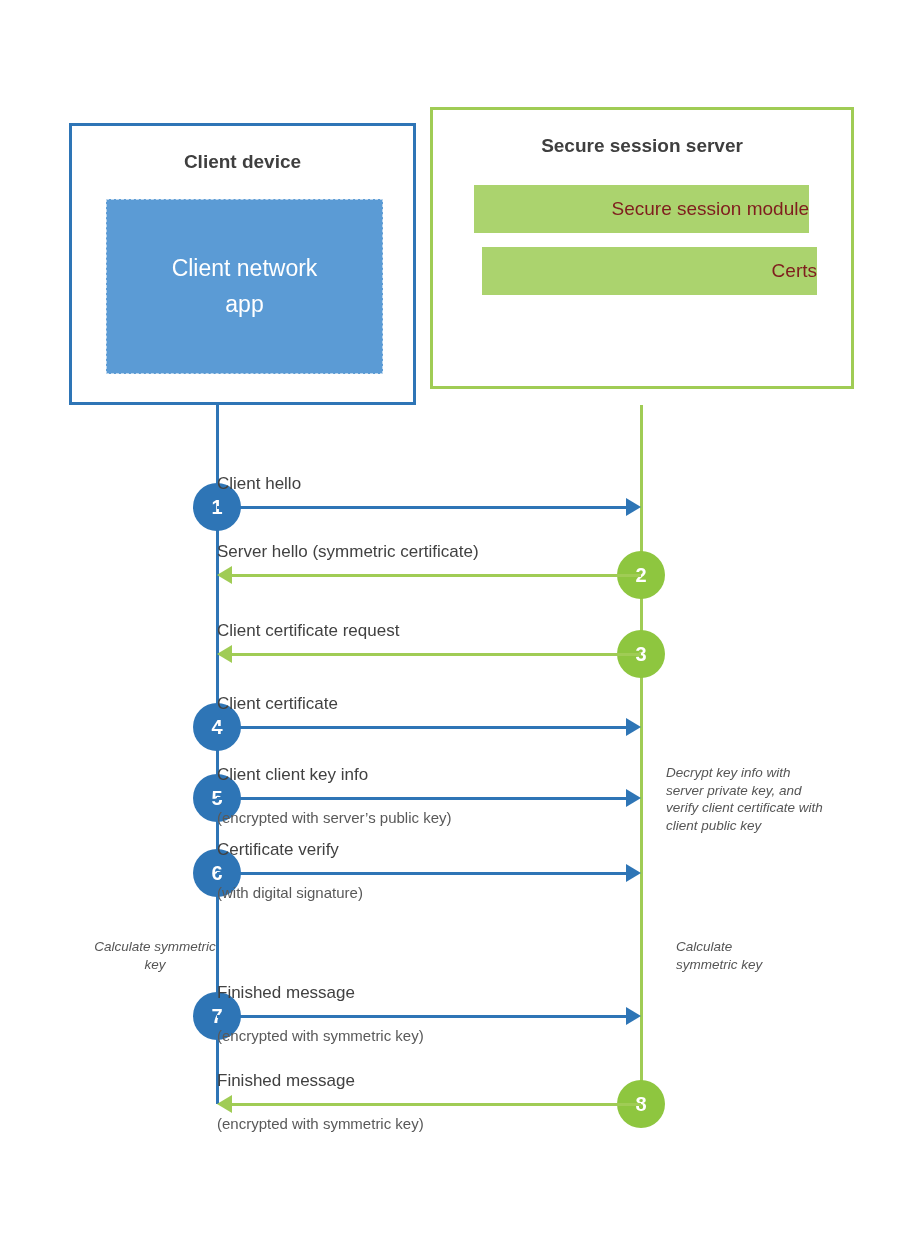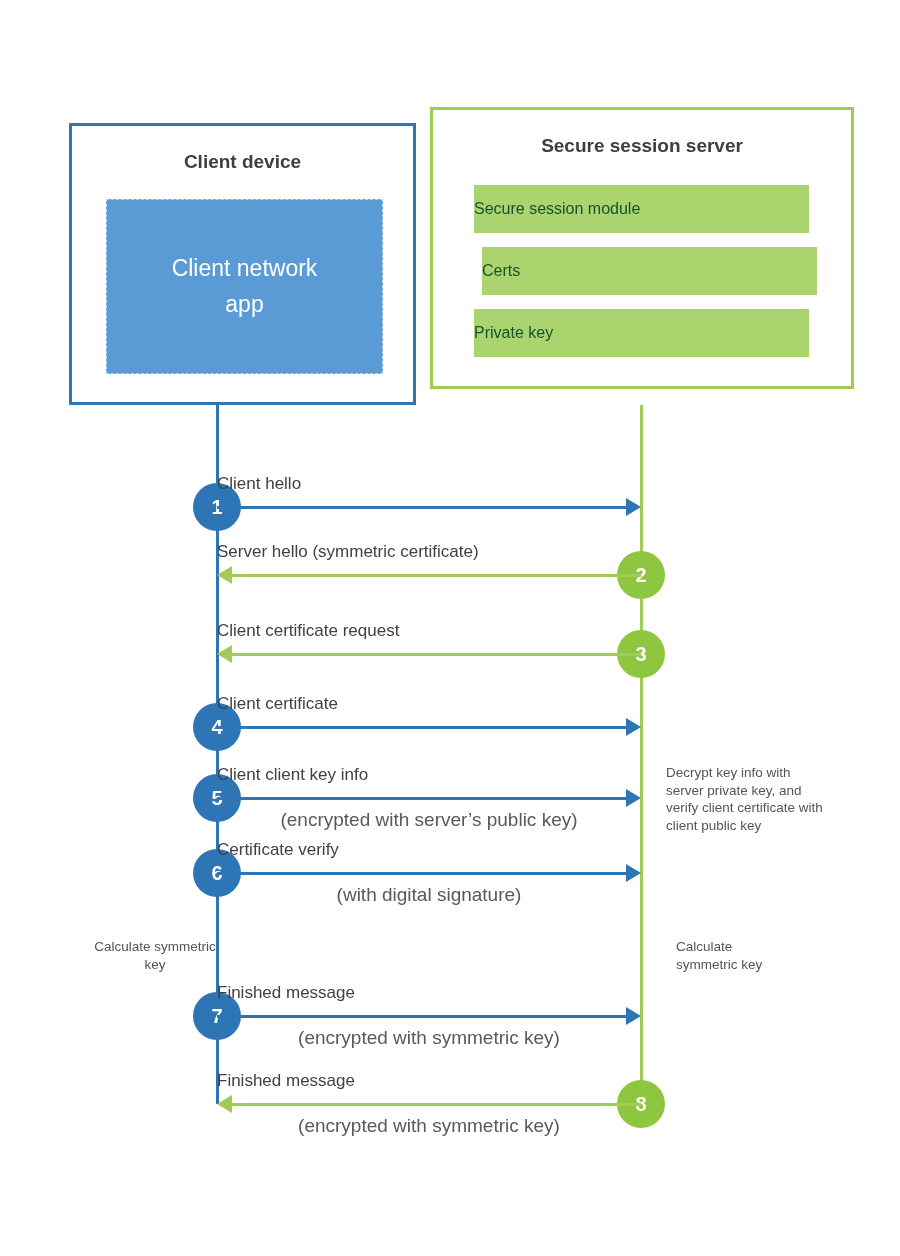--- a/index.html
+++ b/index.html
@@ -14,22 +14,22 @@
   .bigbox { position:absolute; background:#fff; }
   .client-box { left:41px; top:123px; width:347px; height:282px; border:3px solid var(--blue,#2e75b6);margin-left:28px; }
   .server-box { left:430px; top:107px; width:424px; height:282px; border:3px solid var(--green,#a0cc55); }
   .box-title { position:absolute; top:25px; left:0; right:0; text-align:center; font-size:19px;
                font-weight:700; color:var(--text-dark,#3f3f3f); }
   .client-app { position:absolute; left:34px; top:73px; width:277px; height:175px;
                 background:var(--blue-fill,#5b9bd5); border:1.5px dashed #bdd7ee;
                 display:flex; align-items:center; justify-content:center; }
   .client-app .applbl { display:block; width:180px; text-align:center; color:#fff; font-size:23px; line-height:1.55; }
   .server-item { position:absolute; left:41px; width:335px; height:48px;
-                 background:var(--green-fill,#abd36e); color:#14532d; font-size:16px;
-                 text-align:left; line-height:48px; }
+                 background:var(--green-fill,#abd36e); color:#7f1d1d; font-size:19px;
+                 text-align:right; line-height:48px; }
   .si1 { top:75px; } .si2 { top:137px;margin-left:8px; } .si3 { top:199px; }
 
   
   .lifeline { position:absolute; width:3px; top:405px; height:699px; }
   .lifeline.blue  { left:215.5px; background:var(--blue,#2e75b6); }
   .lifeline.green { left:639.5px; background:var(--green,#a0cc55); }
 
   
   .msg { position:absolute; left:0; width:900px; height:0; }
   .r1{top:507px} .r2{top:575px} .r3{top:654px} .r4{top:727px}
@@ -44,25 +44,25 @@
   .msg.blue  .aline { left:217px; width:410px; background:var(--blue,#2e75b6); }
   .msg.green .aline { left:232px; width:409px; background:var(--green,#a0cc55); }
 
   .head { position:absolute; width:0; height:0; top:-9px;
           border-top:9px solid transparent; border-bottom:9px solid transparent; }
   .msg.blue  .head { left:626px; border-left:15px solid var(--blue,#2e75b6); }
   .msg.green .head { left:217px; border-right:15px solid var(--green,#a0cc55); }
 
   .label { position:absolute; left:217px; width:424px; top:-33px; text-align:left;
            font-size:17px; color:#414141; }
-  .sublabel { position:absolute; left:217px; width:424px; top:11px; text-align:center;
-              font-size:19px; color:var(--text-gray,#595959); }
+  .sublabel { position:absolute; left:217px; width:424px; top:11px; 
+              font-size:15px; color:var(--text-gray,#595959); }
 
   
-  .note { position:absolute; font-size:13.5px; color:#555; line-height:1.3; }
+  .note { position:absolute; font-size:13.5px; color:#555; line-height:1.3;font-style:italic; }
   .note-decrypt    { left:666px; top:764px;  width:165px; }
   .note-calc-left  { left:94px;  top:938px;  width:122px; text-align:center; }
   .note-calc-right { left:676px; top:938px;  width:105px; }
 </style>
 </head>
 <body>
 
 <div class="canvas">
 
 
@@ -70,21 +70,20 @@
     <div class="box-title">Client device</div>
     <div class="client-app">
       <span class="applbl">Client network app</span>
     </div>
   </div>
 
   <div class="bigbox server-box">
     <div class="box-title">Secure session server</div>
     <div class="server-item si1">Secure session module</div>
     <div class="server-item si2">Certs</div>
-    <div class="server-item si3">Private key</div>
   </div>
 
   <div class="lifeline blue"></div>
   <div class="lifeline green"></div>
 
   <div class="msg blue r1">
     <div class="num">1</div>
     <div class="aline"></div>
     <div class="head"></div>
     <div class="label">Client hello</div>

